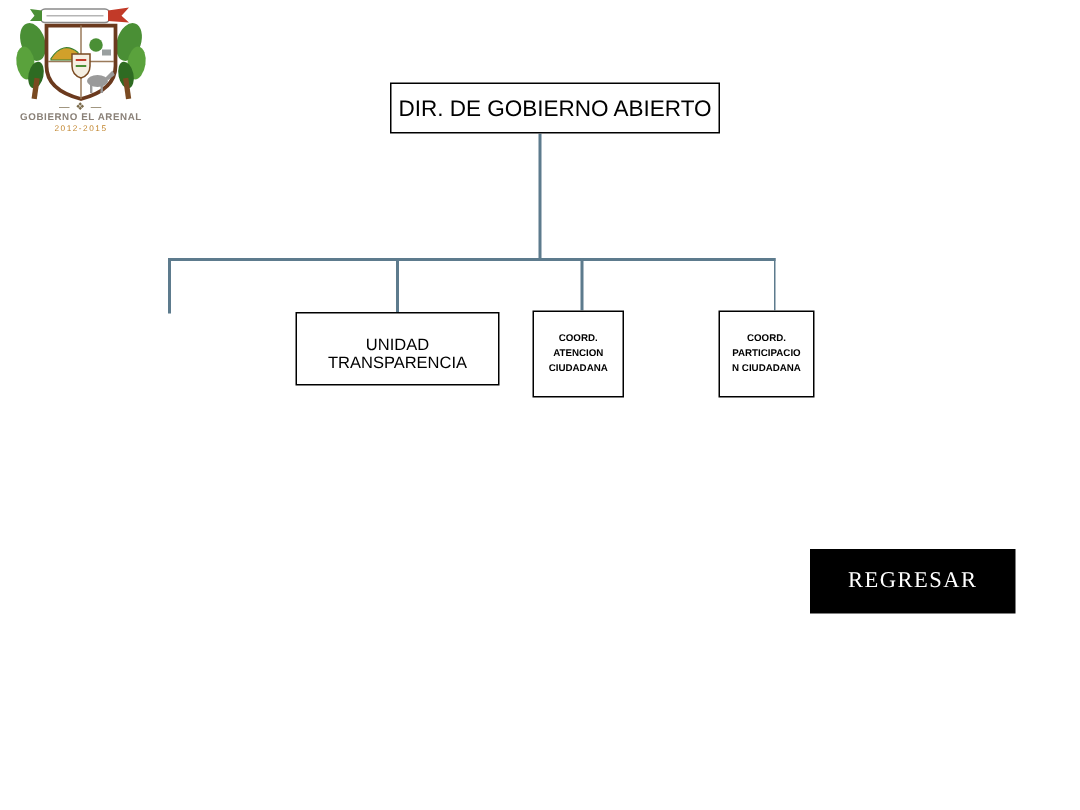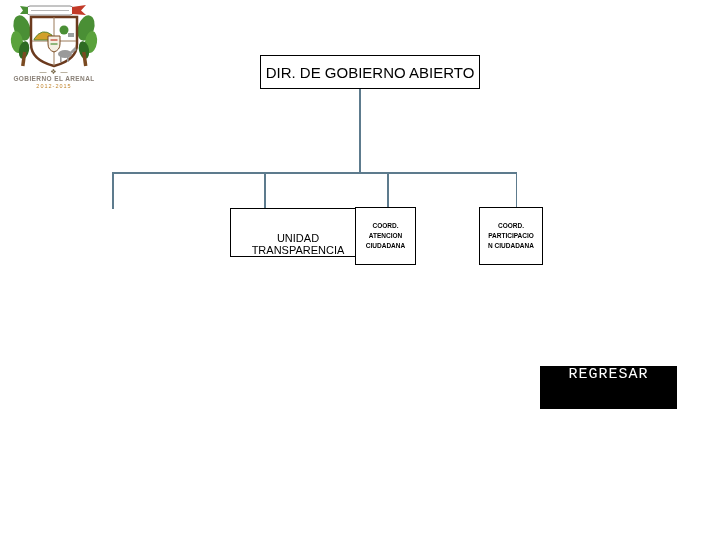--- a/index.html
+++ b/index.html
@@ -56,23 +56,22 @@
   }
   .node-1 {
     left: 46px; top: 209px;
     width: 134px; height: 44px;
     font-size: 11px;
   }
   .node-2 {
     left: 197px; top: 208px;
     width: 136px; height: 49px;
     font-size: 11px;
-    align-items: flex-end;
+    align-items: center;
     padding-top: 6px;
-    margin-left: 33px;
   }
   .node-3 {
     left: 355px; top: 207px;
     width: 61px; height: 58px;
     font-size: 6.5px; font-weight: bold;
     line-height: 10px;
   }
   .node-4 {
     left: 479px; top: 207px;
     width: 64px; height: 58px;
@@ -93,25 +92,25 @@
   .conn-drop-4 { left: 515.5px; top: 172px; width: 1.5px; height: 35px; }
 
   
   .regresar-btn {
     position: absolute;
     left: 540px; top: 366px;
     width: 137px; height: 43px;
     background: #000000;
     color: #ffffff;
     border: none;
-    font-family: Liberation Mono, monospace;
+    font-family: Liberation Serif, serif;
     font-size: 15px;
     letter-spacing: 1px;
     display: flex;
-    align-items: flex-start;
+    align-items: center;
     justify-content: center;
     cursor: pointer;
   }
 </style>
 </head>
 <body>
 
 <div class="slide">
 
   <div class="logo">

